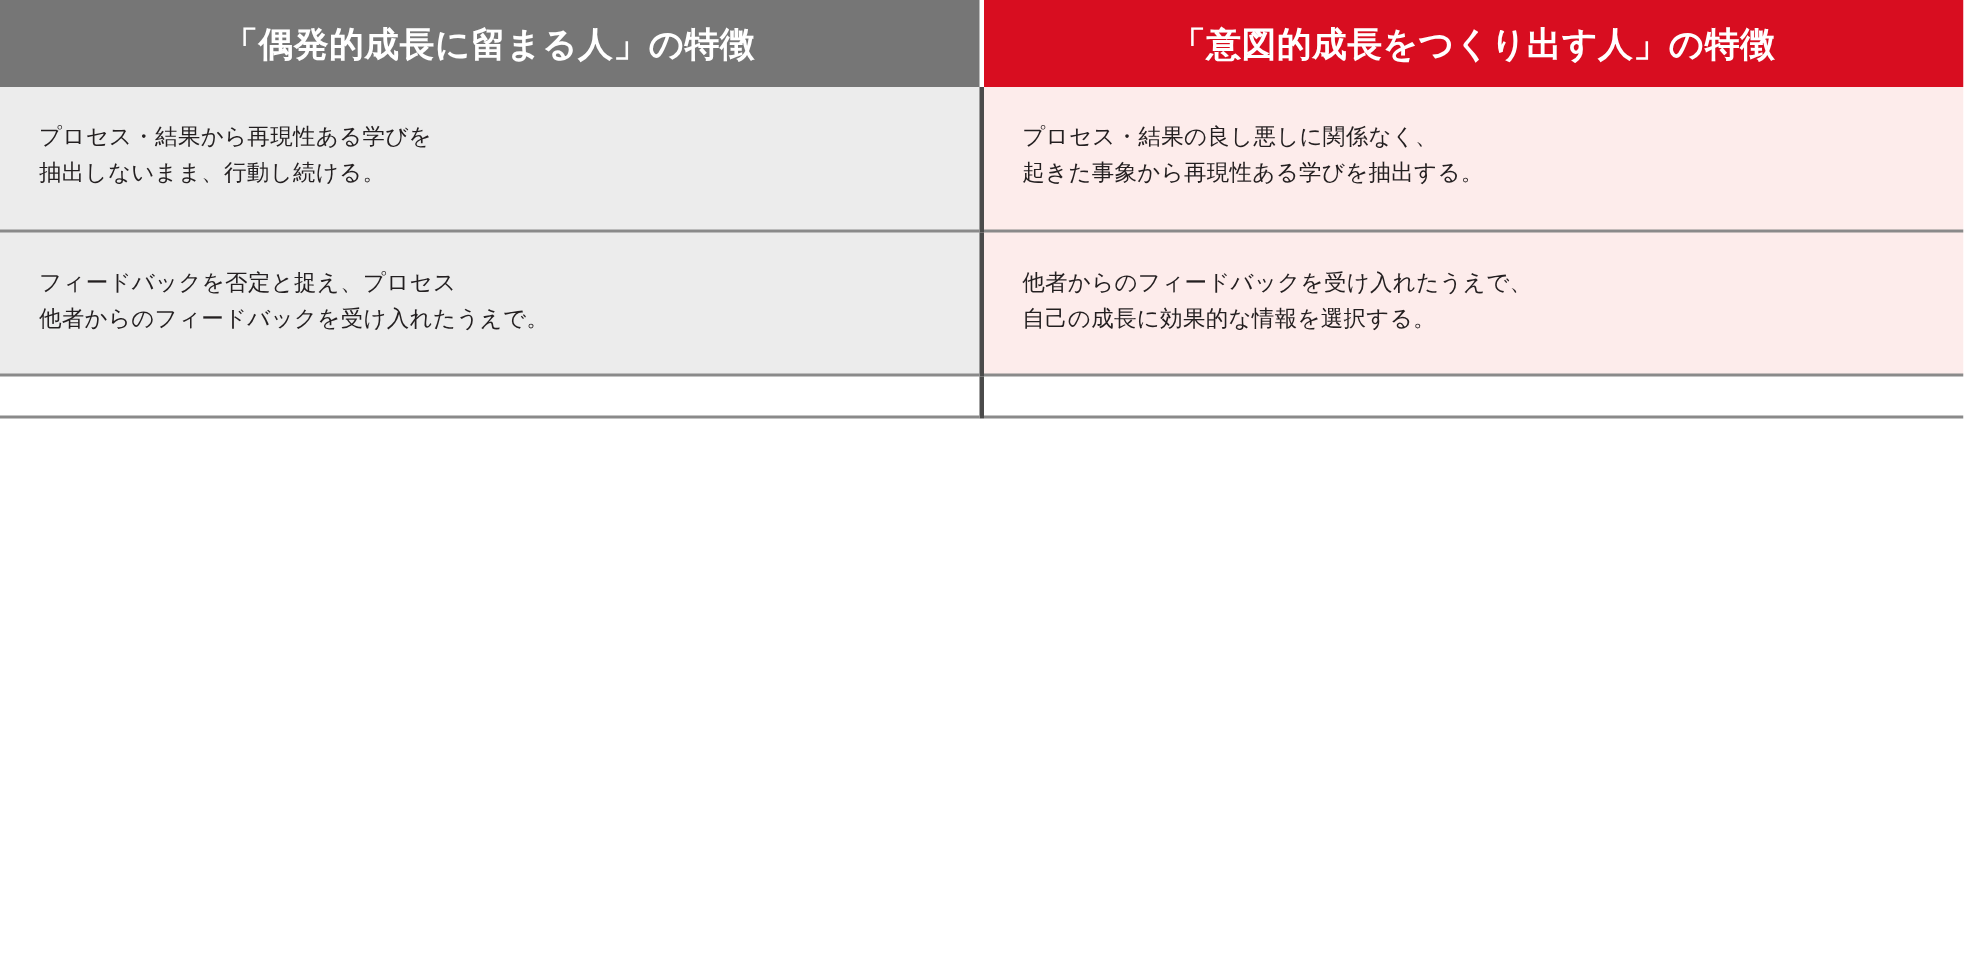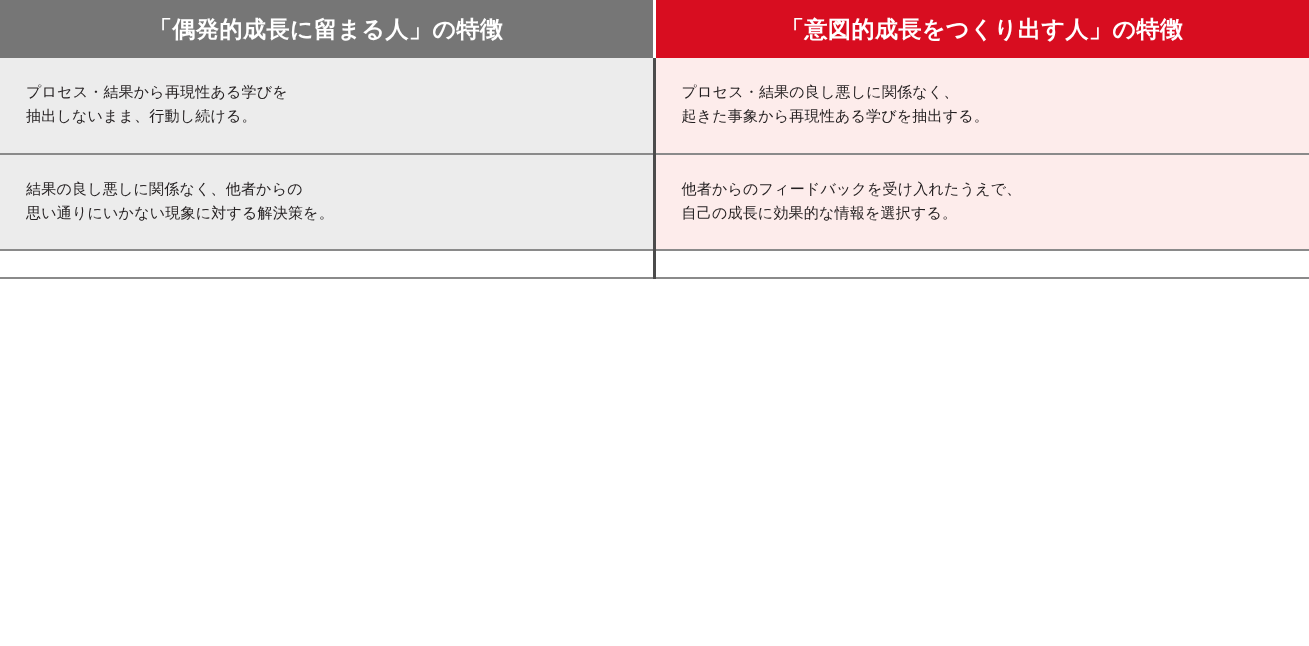--- a/index.html
+++ b/index.html
@@ -103,22 +103,22 @@
           <span class="line">プロセス・結果から再現性ある学びを</span>
           <span class="line">抽出しないまま、行動し続ける。</span>
         </td>
         <td class="cell-right">
           <span class="line">プロセス・結果の良し悪しに関係なく、</span>
           <span class="line">起きた事象から再現性ある学びを抽出する。</span>
         </td>
       </tr>
       <tr>
         <td class="cell-left">
-          <span class="line">結果の良し悪しに関係なく、他者からの</span>
-          <span class="line">思い通りにいかない現象に対する解決策を。</span>
+          <span class="line">フィードバックを否定と捉え、プロセス</span>
+          <span class="line">他者からのフィードバックを受け入れたうえで。</span>
         </td>
         <td class="cell-right">
           <span class="line">他者からのフィードバックを受け入れたうえで、</span>
           <span class="line">自己の成長に効果的な情報を選択する。</span>
         </td>
       </tr>
       <tr class="spacer-row">
         <td class="cell-left"></td>
         <td class="cell-right"></td>
       </tr>

